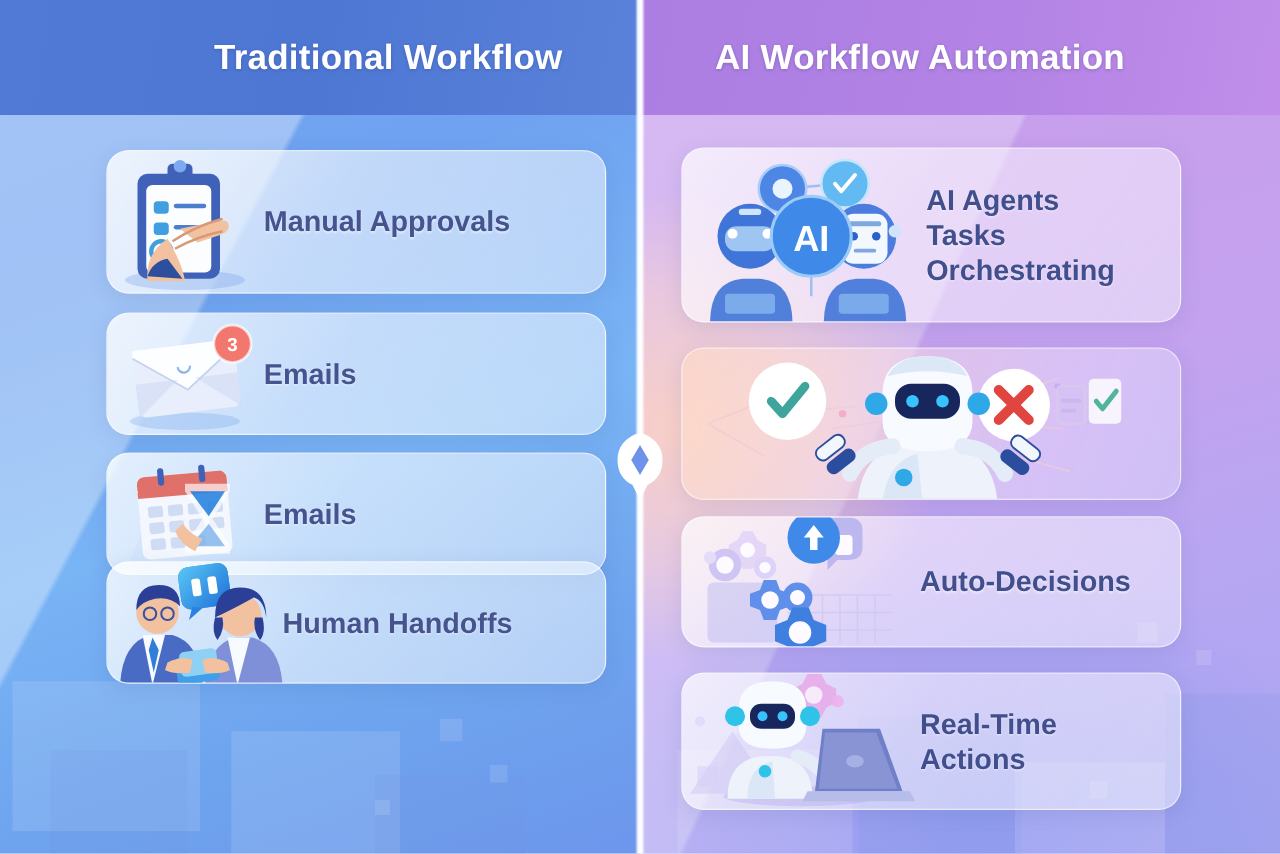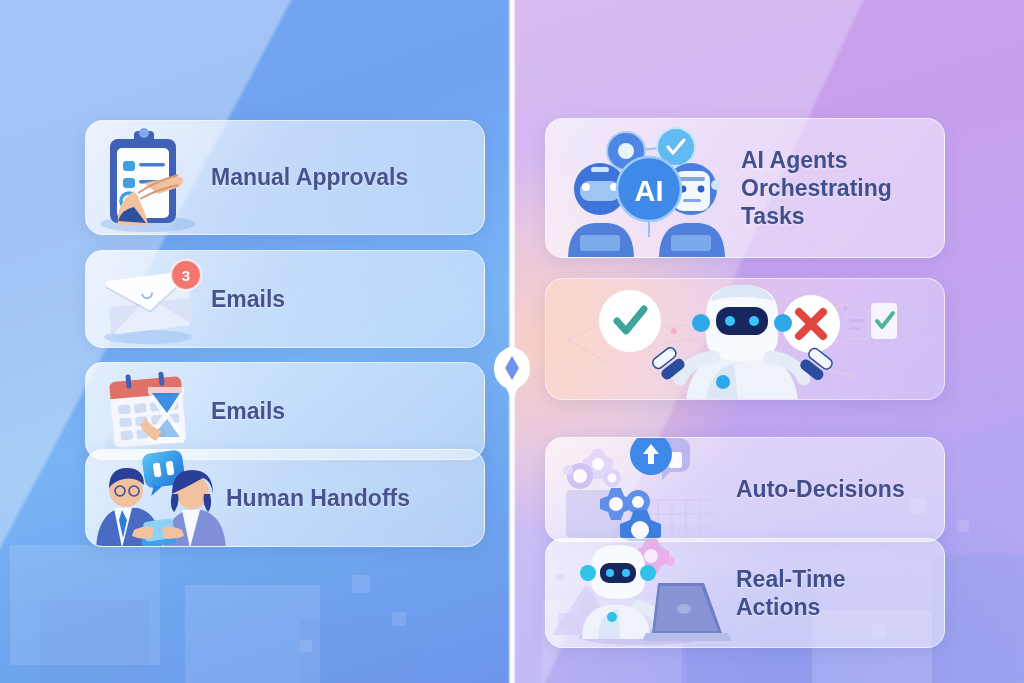--- a/index.html
+++ b/index.html
@@ -79,20 +79,23 @@
     <div class="panel-bg"></div>
 
     <div class="shape" style="left:10px;top:545px;width:150px;height:120px;"></div>
     <div class="shape d" style="left:40px;top:600px;width:110px;height:83px;"></div>
     <div class="shape" style="left:185px;top:585px;width:135px;height:98px;"></div>
     <div class="shape d" style="left:300px;top:620px;width:120px;height:63px;"></div>
     <div class="shape" style="left:352px;top:575px;width:18px;height:18px;"></div>
     <div class="shape" style="left:392px;top:612px;width:14px;height:14px;"></div>
     <div class="shape" style="left:300px;top:640px;width:12px;height:12px;"></div>
 
+    <div class="header">
+      <h1>Traditional Workflow</h1>
+    </div>
 
     <div class="card" style="top:120px;height:115px;">
       <div class="art" style="width:125px;">
         <svg viewBox="0 0 125 115" width="125" height="115" aria-hidden="true">
           <ellipse cx="62" cy="103" rx="48" ry="8" fill="#6d9de8" opacity=".30"></ellipse>
           <rect x="24" y="18" width="66" height="84" rx="8" fill="#3f62b8"></rect>
           <rect x="31" y="27" width="52" height="70" rx="5" fill="#fbfdff"></rect>
           <rect x="48" y="10" width="20" height="14" rx="4" fill="#3f62b8"></rect>
           <circle cx="58" cy="12" r="5" fill="#7fa9ee"></circle>
           <rect x="37" y="40" width="12" height="10" rx="3" fill="#3f9fe0"></rect>
@@ -220,20 +223,23 @@
     <div class="panel-bg"></div>
 
     <div class="shape" style="left:30px;top:600px;width:140px;height:83px;"></div>
     <div class="shape d" style="left:175px;top:575px;width:130px;height:108px;"></div>
     <div class="shape" style="left:300px;top:610px;width:120px;height:73px;"></div>
     <div class="shape d" style="left:420px;top:555px;width:92px;height:128px;"></div>
     <div class="shape" style="left:398px;top:498px;width:16px;height:16px;"></div>
     <div class="shape" style="left:445px;top:520px;width:12px;height:12px;"></div>
     <div class="shape" style="left:360px;top:625px;width:14px;height:14px;"></div>
 
+    <div class="header">
+      <h1>AI Workflow Automation</h1>
+    </div>
 
     <div class="card" style="top:118px;height:140px;">
       <div class="art" style="width:195px;">
         <svg viewBox="0 0 195 140" width="195" height="140" aria-hidden="true">
           <g stroke="#8fb9ef" stroke-width="2" fill="none" opacity=".85">
             <line x1="80" y1="32" x2="128" y2="28"></line>
             <line x1="80" y1="32" x2="103" y2="70"></line>
             <line x1="128" y1="28" x2="103" y2="70"></line>
             <line x1="103" y1="70" x2="60" y2="72"></line>
             <line x1="103" y1="70" x2="147" y2="72"></line>
@@ -267,22 +273,22 @@
           <circle cx="122" cy="66" r="5" fill="#cfe3fa"></circle>
             <circle cx="170" cy="66" r="5" fill="#cfe3fa"></circle>
 
           <circle cx="103" cy="70" r="32" fill="#3f8ae8"></circle>
           <circle cx="103" cy="70" r="32" fill="none" stroke="#9ccbf8" stroke-width="2.5"></circle>
           <text x="103" y="82" text-anchor="middle" font-family="Liberation Sans, sans-serif" font-size="29" font-weight="bold" fill="#ffffff">AI</text>
         </svg>
       </div>
       <div class="labels">
         <span>AI Agents</span>
+        <span>Tasks</span>
         <span>Orchestrating</span>
-        <span>Tasks</span>
       </div>
     </div>
 
     <div class="card" style="top:278px;height:122px;background:linear-gradient(110deg,rgba(255,220,200,.62) 0%,rgba(252,225,225,.5) 35%,rgba(236,222,252,.52) 70%,rgba(224,218,250,.5) 100%);">
       <div class="art" style="width:400px;">
         <svg viewBox="0 0 400 122" width="400" height="122" aria-hidden="true">
           <g stroke="#f0c9d6" stroke-width="1.3" fill="none" opacity=".75">
             <path d="M20 60 L70 40 M20 60 L66 86 M96 50 L140 46 M120 64 L160 58 M250 40 L300 24 M250 60 L305 64 M265 86 L310 98"></path>
           </g>
           <circle cx="128" cy="52" r="3" fill="#f2aec6"></circle>
@@ -321,21 +327,21 @@
           </g>
           <g transform="rotate(38 268 88)">
             <rect x="255" y="72" width="26" height="11" rx="5" fill="#f2f7fd" stroke="#2b4d9e" stroke-width="1.5"></rect>
             <rect x="255" y="86" width="26" height="11" rx="5" fill="#2b4d9e"></rect>
           </g>
         </svg>
       </div>
       <div class="labels"></div>
     </div>
 
-    <div class="card" style="top:413px;height:105px;margin-top:24px;">
+    <div class="card" style="top:413px;height:105px;">
       <div class="art" style="width:190px;">
         <svg viewBox="0 0 190 105" width="190" height="105" aria-hidden="true">
           <rect x="20" y="52" width="56" height="48" rx="5" fill="#b9b6ee" opacity=".45"></rect>
           <g stroke="#cdc8f2" stroke-width="1.2" opacity=".8" fill="none">
             <path d="M84 62 H168 M84 76 H168 M84 90 H168 M98 62 V100 M112 62 V100 M126 62 V100 M140 62 V100 M154 62 V100"></path>
           </g>
           <g fill="#e2d4f7" opacity=".9">
             <path d="M44 18 l4 -7 l8 0 l4 7 l7 4 l0 8 l-7 4 l-4 7 l-8 0 l-4 -7 l-7 -4 l0 -8 z"></path>
           </g>
           <circle cx="52" cy="26" r="6" fill="#fdfbff"></circle>

